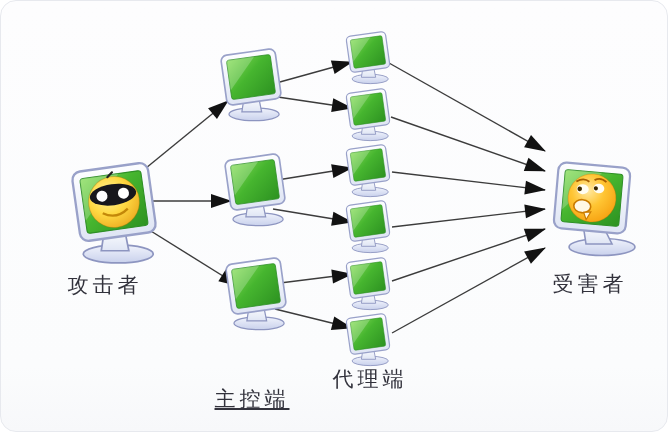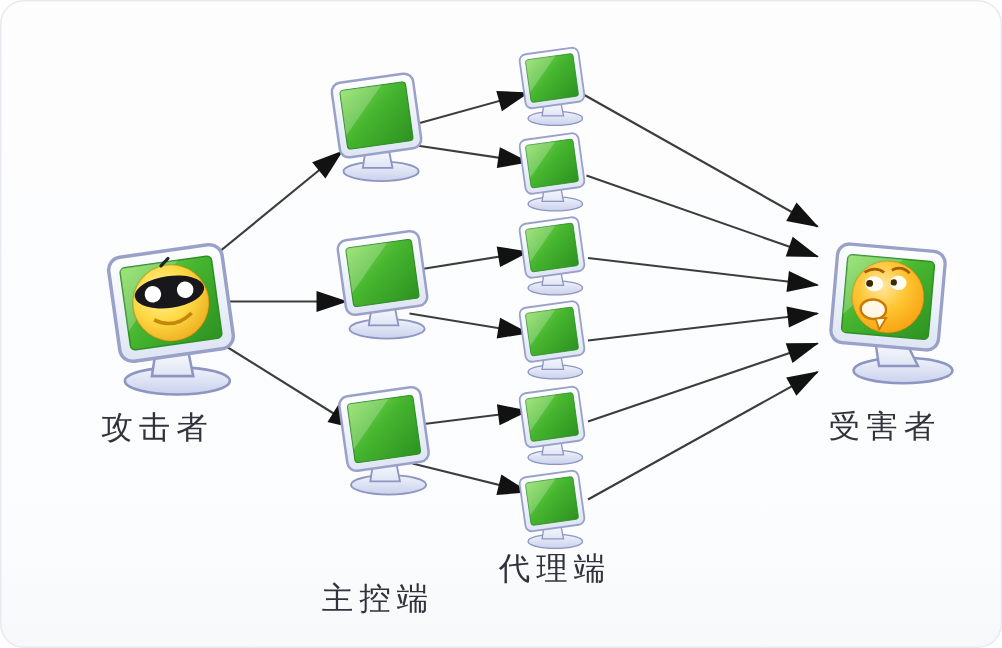--- a/index.html
+++ b/index.html
@@ -4,21 +4,21 @@
 <style>
   html,body{margin:0;padding:0;background:#ffffff;}
   body{width:668px;height:432px;position:relative;overflow:hidden;
        font-family:"DejaVu Sans","Liberation Sans",sans-serif;}
   .card{position:absolute;inset:0;background:linear-gradient(180deg,#fdfdfe 0%,#fbfcfd 85%,#f7f8fa 100%);
         border:1px solid #e7e9ee;border-radius:16px;box-sizing:border-box;}
   #diagram-svg{position:absolute;left:0;top:0;}
   .lbl{position:absolute;width:140px;text-align:center;font-size:21px;
        letter-spacing:4px;color:#32323c;font-weight:500;user-select:none;}
   #lbl-attacker{left:34px;top:270px;}
-  #lbl-master{left:181px;top:384px;}
+  #lbl-master{left:181px;top:384px;text-decoration:underline;}
   #lbl-agent{left:299px;top:364px;}
   #lbl-victim{left:519px;top:269px;}
 </style>
 </head>
 <body>
 
 <div class="card">
   <svg id="diagram-svg" width="668" height="432" viewBox="0 0 668 432">
       <defs>
         <linearGradient id="gScreen" x1="0" y1="0" x2="1" y2="1">

